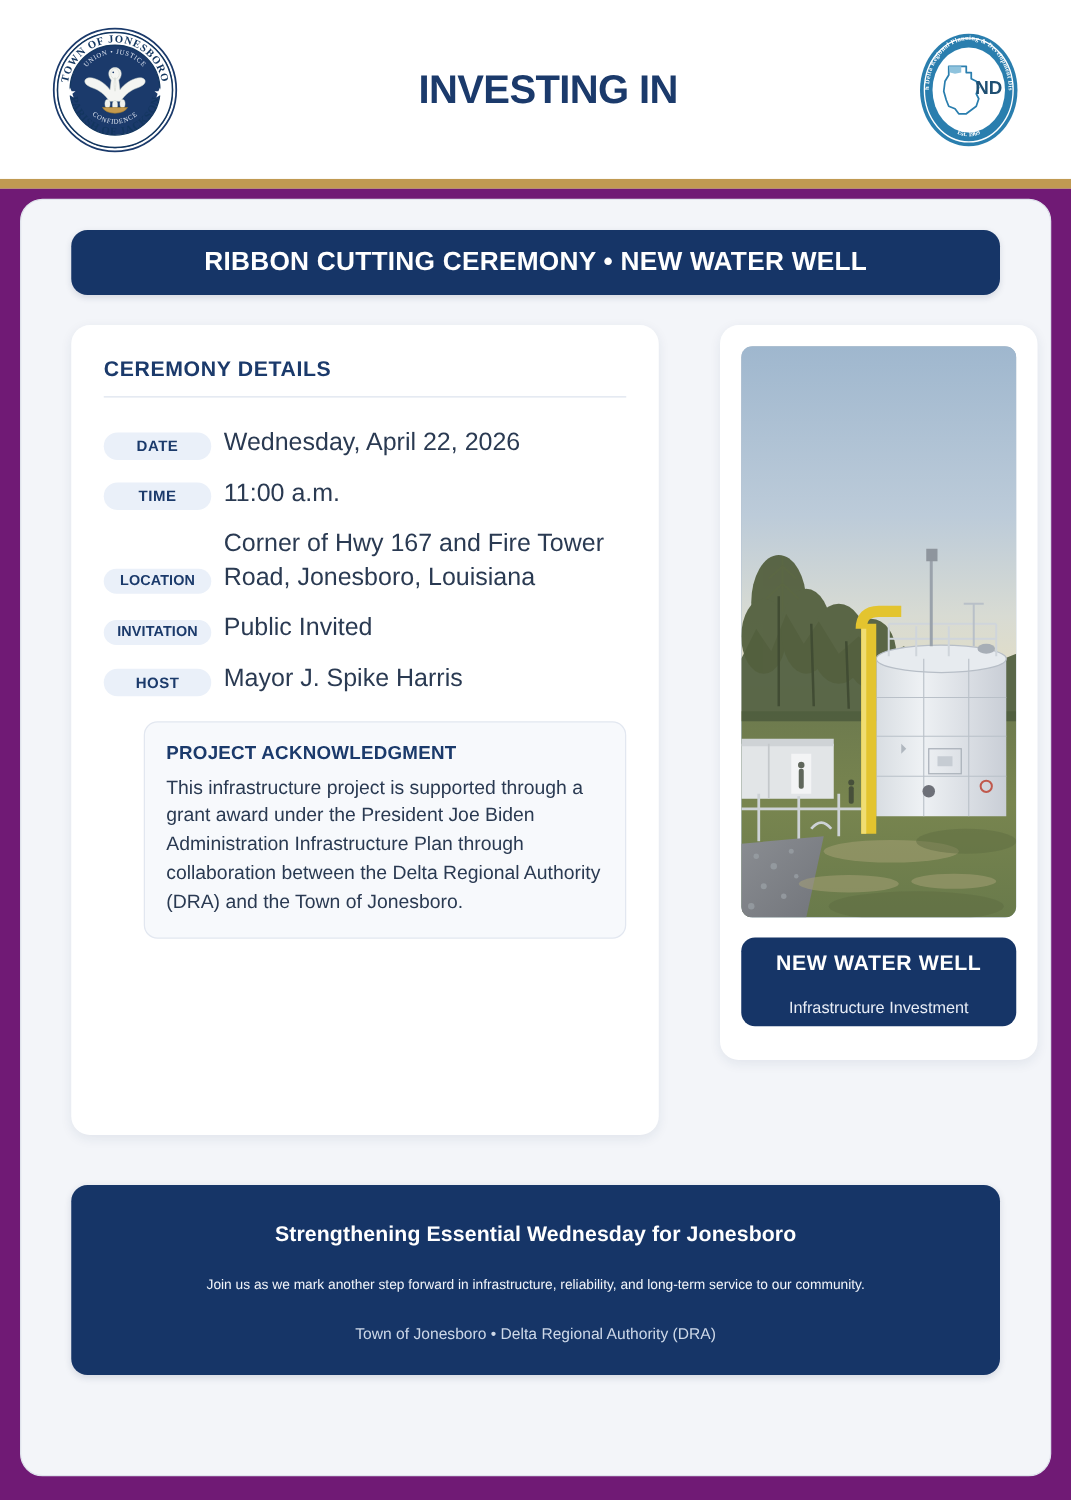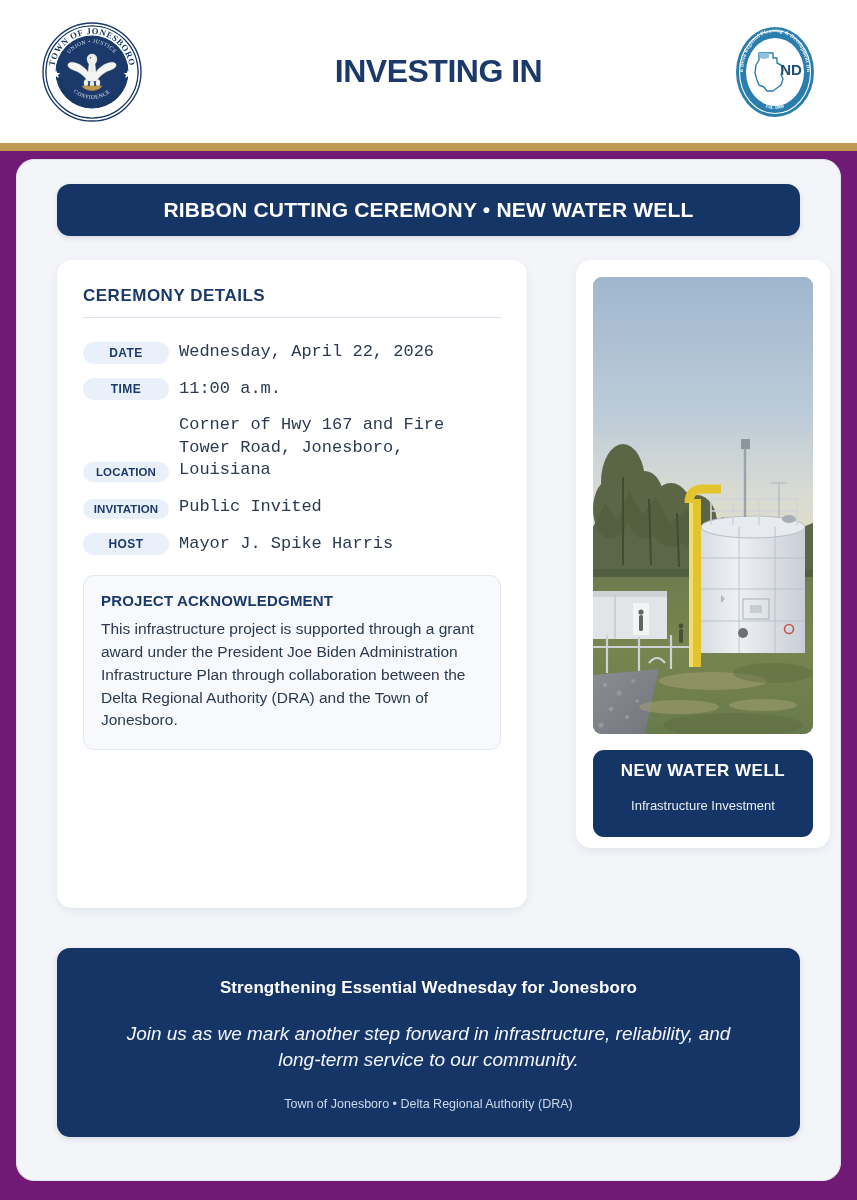--- a/index.html
+++ b/index.html
@@ -141,34 +141,34 @@
     font-size: 12px;
     letter-spacing: 0.4px;
     padding: 4px 0;
     border-radius: 11px;
     margin-right: 10px;
     box-sizing: border-box;
   }
   .detail-chip.wide { font-size: 11.5px; letter-spacing: 0.1px; }
   .detail-value {
     flex: 1 1 auto;
-    font-size: 17px;
+    font-size: 20px;
     color: #2a3a52;
     line-height: 1.33;
     padding-top: 1px;
-    font-family: Liberation Mono, monospace;
   }
 
   
   .ack-box {
     margin-top: 20px;
     background: #f7f9fc;
     border: 1px solid #e2e7f0;
     border-radius: 11px;
     padding: 16px 17px 17px 17px;
+    margin-left: 32px;
   }
   .ack-title {
     font-size: 15px;
     font-weight: bold;
     color: #1b3a6b;
     margin: 0 0 9px 0;
     letter-spacing: 0.2px;
   }
   .ack-text {
     font-size: 15.5px;
@@ -185,21 +185,21 @@
     overflow: hidden;
     position: relative;
     background: #9fb2c4;
   }
   .photo-frame svg { display: block; width: 100%; height: 100%; }
 
   .photo-caption {
     margin-top: 16px;
     background: #163567;
     border-radius: 11px;
-    padding: 11px 8px 24px 8px;
+    padding: 11px 8px 8px 8px;
     text-align: center;
     color: #ffffff;
   }
   .caption-title {
     font-size: 17px;
     font-weight: bold;
     letter-spacing: 0.5px;
     display: block;
   }
   .caption-sub {
@@ -219,25 +219,24 @@
     color: #ffffff;
     box-shadow: 0 2px 6px rgba(20,40,80,0.13);
   }
   .footer-head {
     font-size: 17px;
     font-weight: bold;
     margin: 0 0 23px 0;
     letter-spacing: 0.1px;
   }
   .footer-sub {
-    font-size: 19px;
+    font-size: 11px;
     line-height: 1.38;
     margin: 0 0 24px 0;
     color: #f2f5fa;
-    font-style: italic;
   }
   .footer-credit {
     font-size: 12.5px;
     color: #cdd8e8;
     margin: 0;
   }
 </style>
 </head>
 <body>
 

